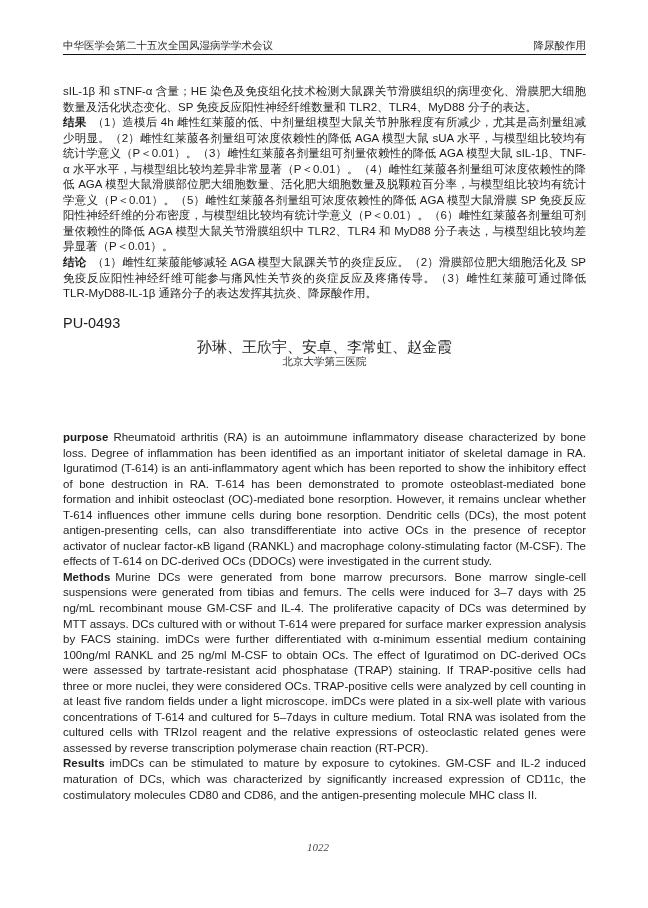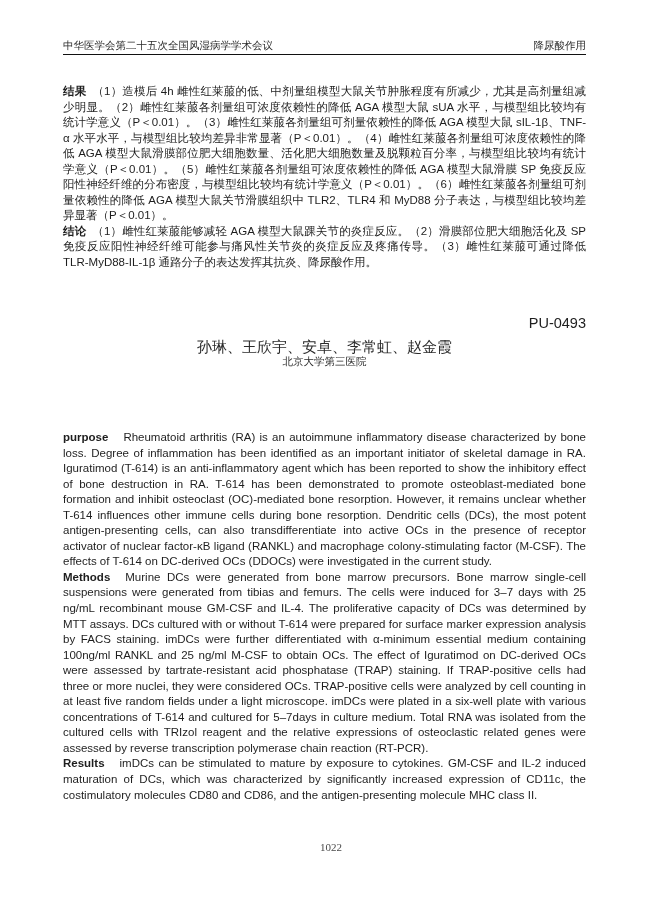--- a/index.html
+++ b/index.html
@@ -45,29 +45,29 @@
   .cn-block p, .en-block p {
     margin: 0;
     padding: 0;
   }
   .para-label {
     font-weight: bold;
     margin-right: 6px;
   }
   .para-label-en {
     font-weight: bold;
-    margin-right: 15px;
+    margin-right: 5px;
   }
   
   .abstract-head {
     top: 314px;
     text-align: center;
   }
   .pu-number {
-    text-align: right;
+    text-align: left;
     font-size: 14.5px;
     line-height: 18px;
     margin-bottom: 3px;
   }
   .abstract-title {
     font-size: 17.5px;
     font-weight: bold;
     line-height: 23px;
     letter-spacing: 0.2px;
   }
@@ -85,39 +85,43 @@
   .en-block {
     top: 430px;
     font-size: 11.5px;
     line-height: 15.55px;
     text-align: justify;
   }
   
   .page-footer {
     position: absolute;
     top: 841px;
-    left: 17px;
+    left: 4px;
     width: 628px;
     text-align: center;
     font-family: "Liberation Serif", "DejaVu Serif", serif;
     font-size: 11px;
     color: #4a4a4a;
+    font-style: italic;
   }
 </style>
 </head>
 <body>
 
 <div class="page">
 
   <header class="band page-header">
     <span>中华医学会第二十五次全国风湿病学学术会议</span>
     <span>降尿酸作用</span>
   </header>
 
   <section class="band cn-block">
+    <p>
+      <span>sIL-1β 和 sTNF-α 含量；HE 染色及免疫组化技术检测大鼠踝关节滑膜组织的病理变化、滑膜肥大细胞数量及活化状态变化、SP 免疫反应阳性神经纤维数量和 TLR2、TLR4、MyD88 分子的表达。</span>
+    </p>
     <p>
       <span class="para-label">结果</span><span>（1）造模后 4h 雌性红莱菔的低、中剂量组模型大鼠关节肿胀程度有所减少，尤其是高剂量组减少明显。（2）雌性红莱菔各剂量组可浓度依赖性的降低 AGA 模型大鼠 sUA 水平，与模型组比较均有统计学意义（P＜0.01）。（3）雌性红莱菔各剂量组可剂量依赖性的降低 AGA 模型大鼠 sIL-1β、TNF-α 水平水平，与模型组比较均差异非常显著（P＜0.01）。（4）雌性红莱菔各剂量组可浓度依赖性的降低 AGA 模型大鼠滑膜部位肥大细胞数量、活化肥大细胞数量及脱颗粒百分率，与模型组比较均有统计学意义（P＜0.01）。（5）雌性红莱菔各剂量组可浓度依赖性的降低 AGA 模型大鼠滑膜 SP 免疫反应阳性神经纤维的分布密度，与模型组比较均有统计学意义（P＜0.01）。（6）雌性红莱菔各剂量组可剂量依赖性的降低 AGA 模型大鼠关节滑膜组织中 TLR2、TLR4 和 MyD88 分子表达，与模型组比较均差异显著（P＜0.01）。</span>
     </p>
     <p>
       <span class="para-label">结论</span><span>（1）雌性红莱菔能够减轻 AGA 模型大鼠踝关节的炎症反应。（2）滑膜部位肥大细胞活化及 SP 免疫反应阳性神经纤维可能参与痛风性关节炎的炎症反应及疼痛传导。（3）雌性红莱菔可通过降低 TLR-MyD88-IL-1β 通路分子的表达发挥其抗炎、降尿酸作用。</span>
     </p>
   </section>
 
   <section class="band abstract-head">
     <div class="pu-number">PU-0493</div>

